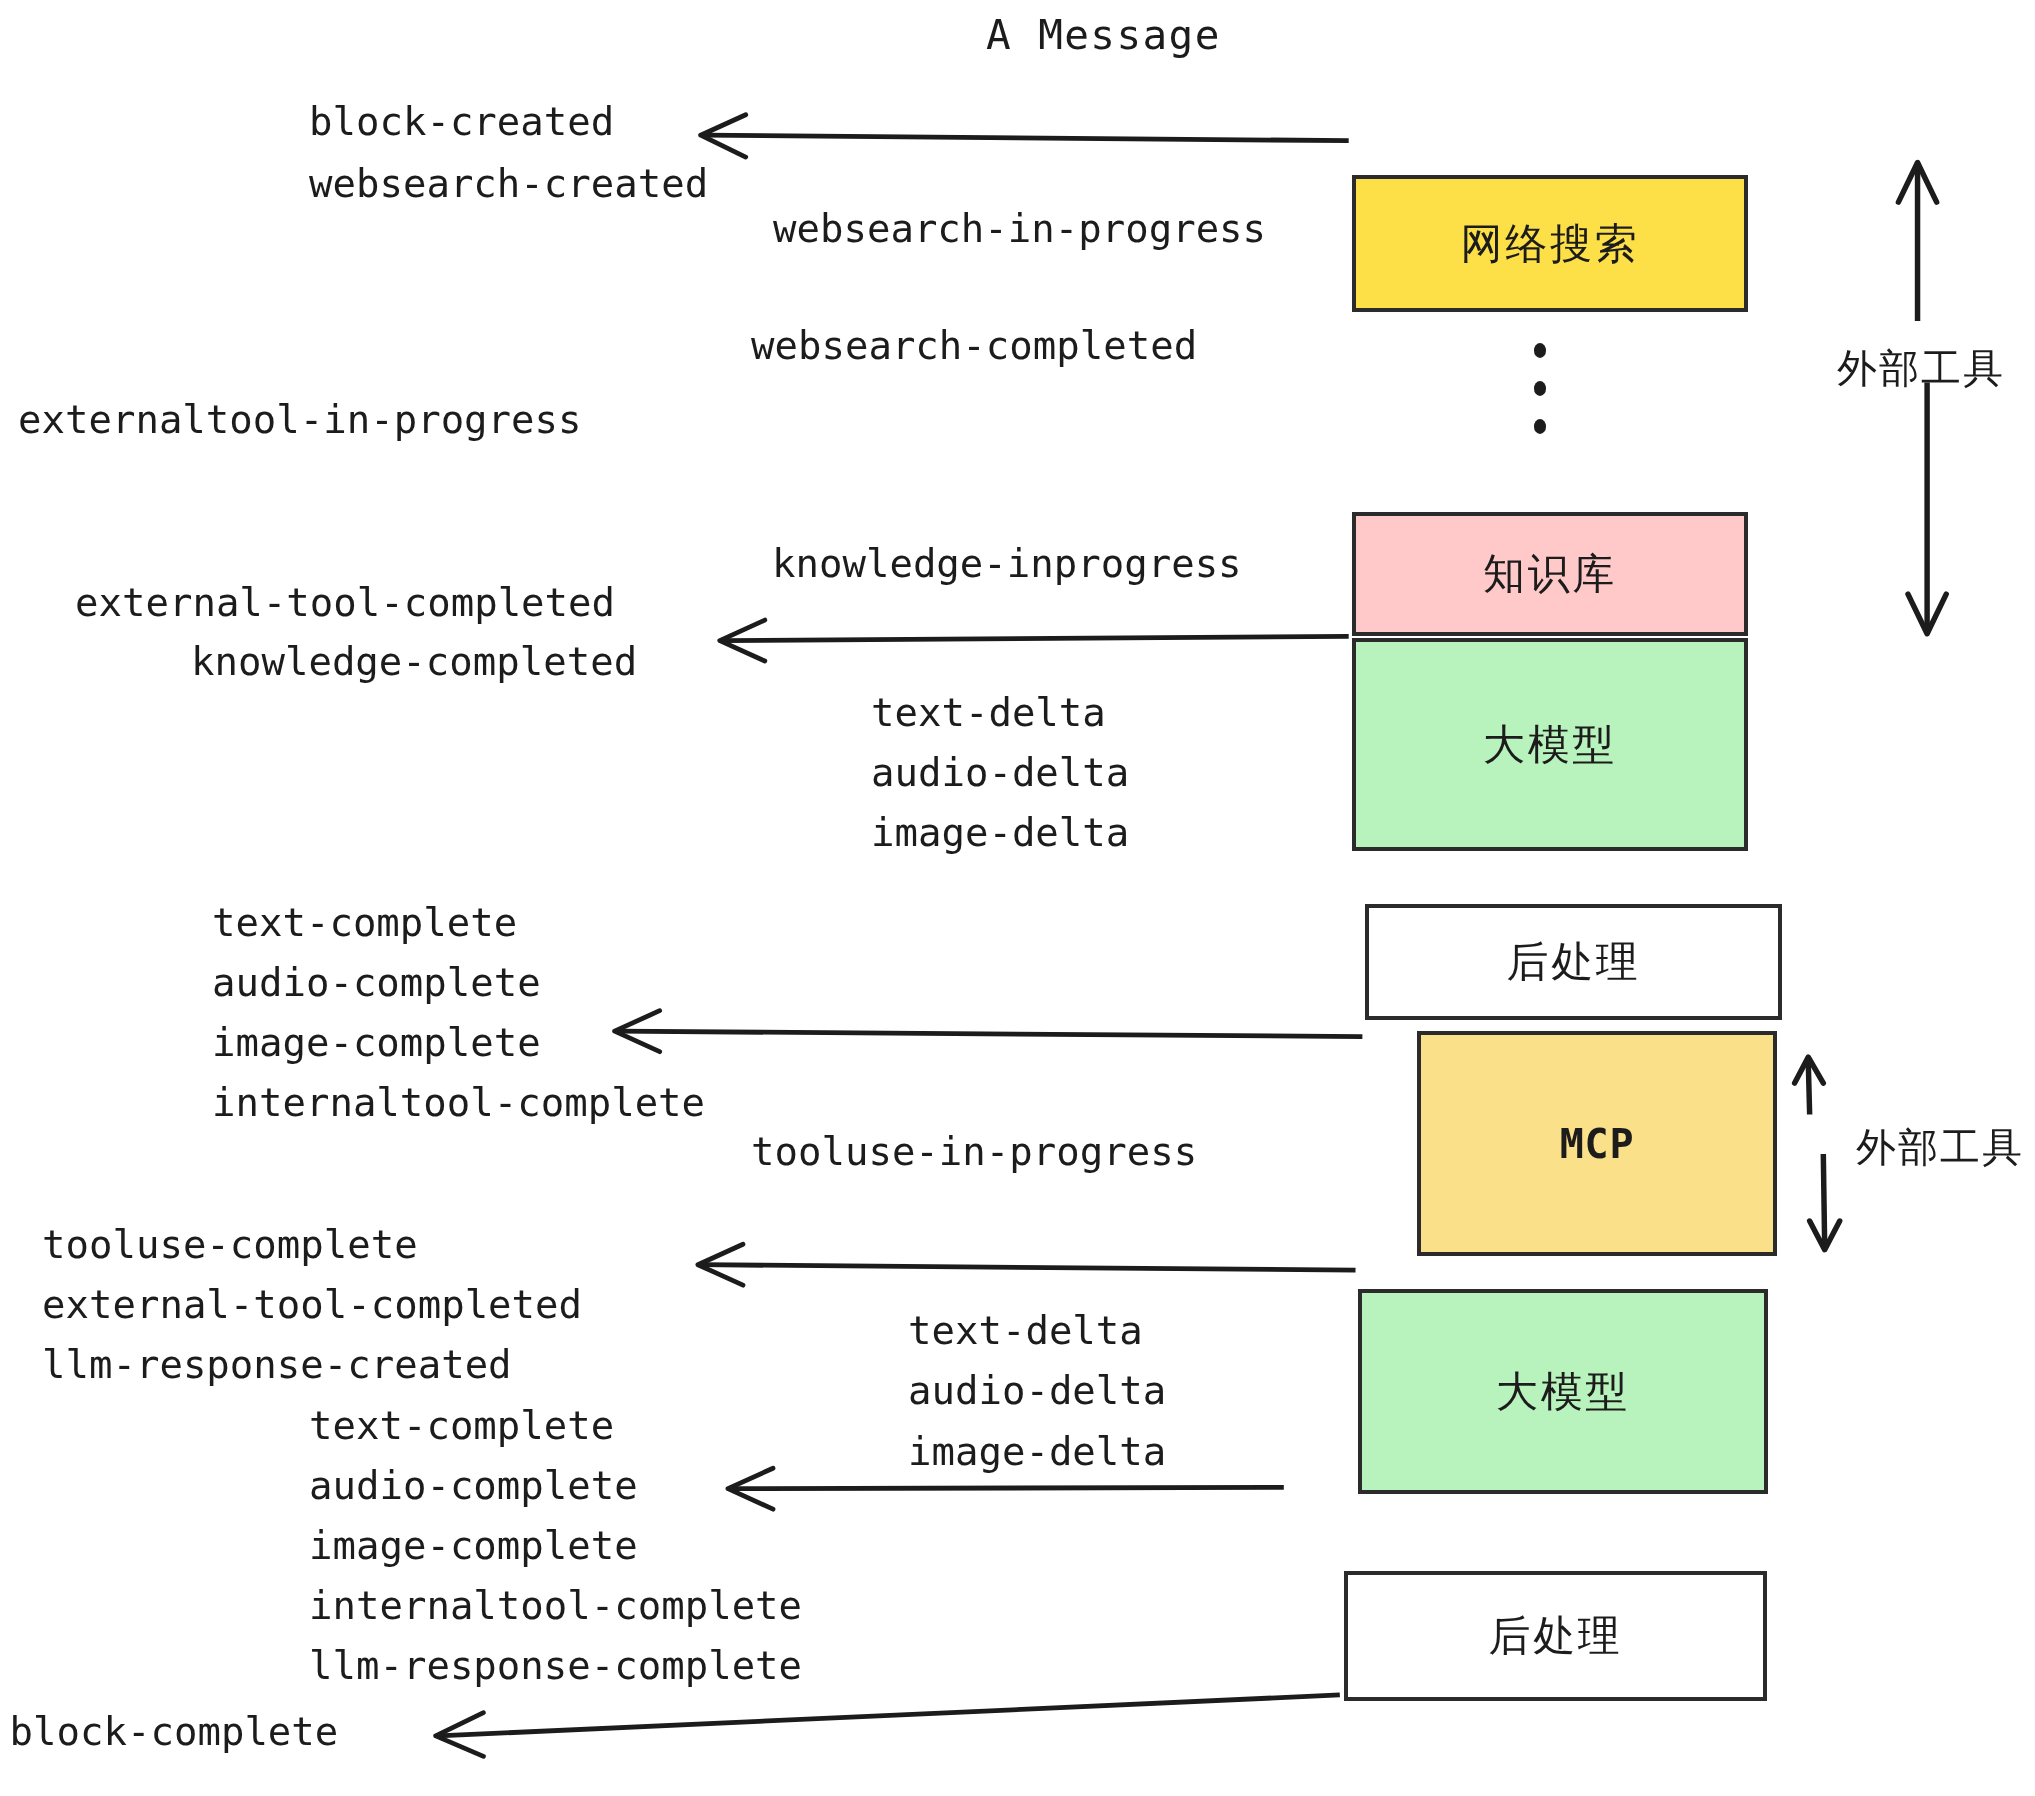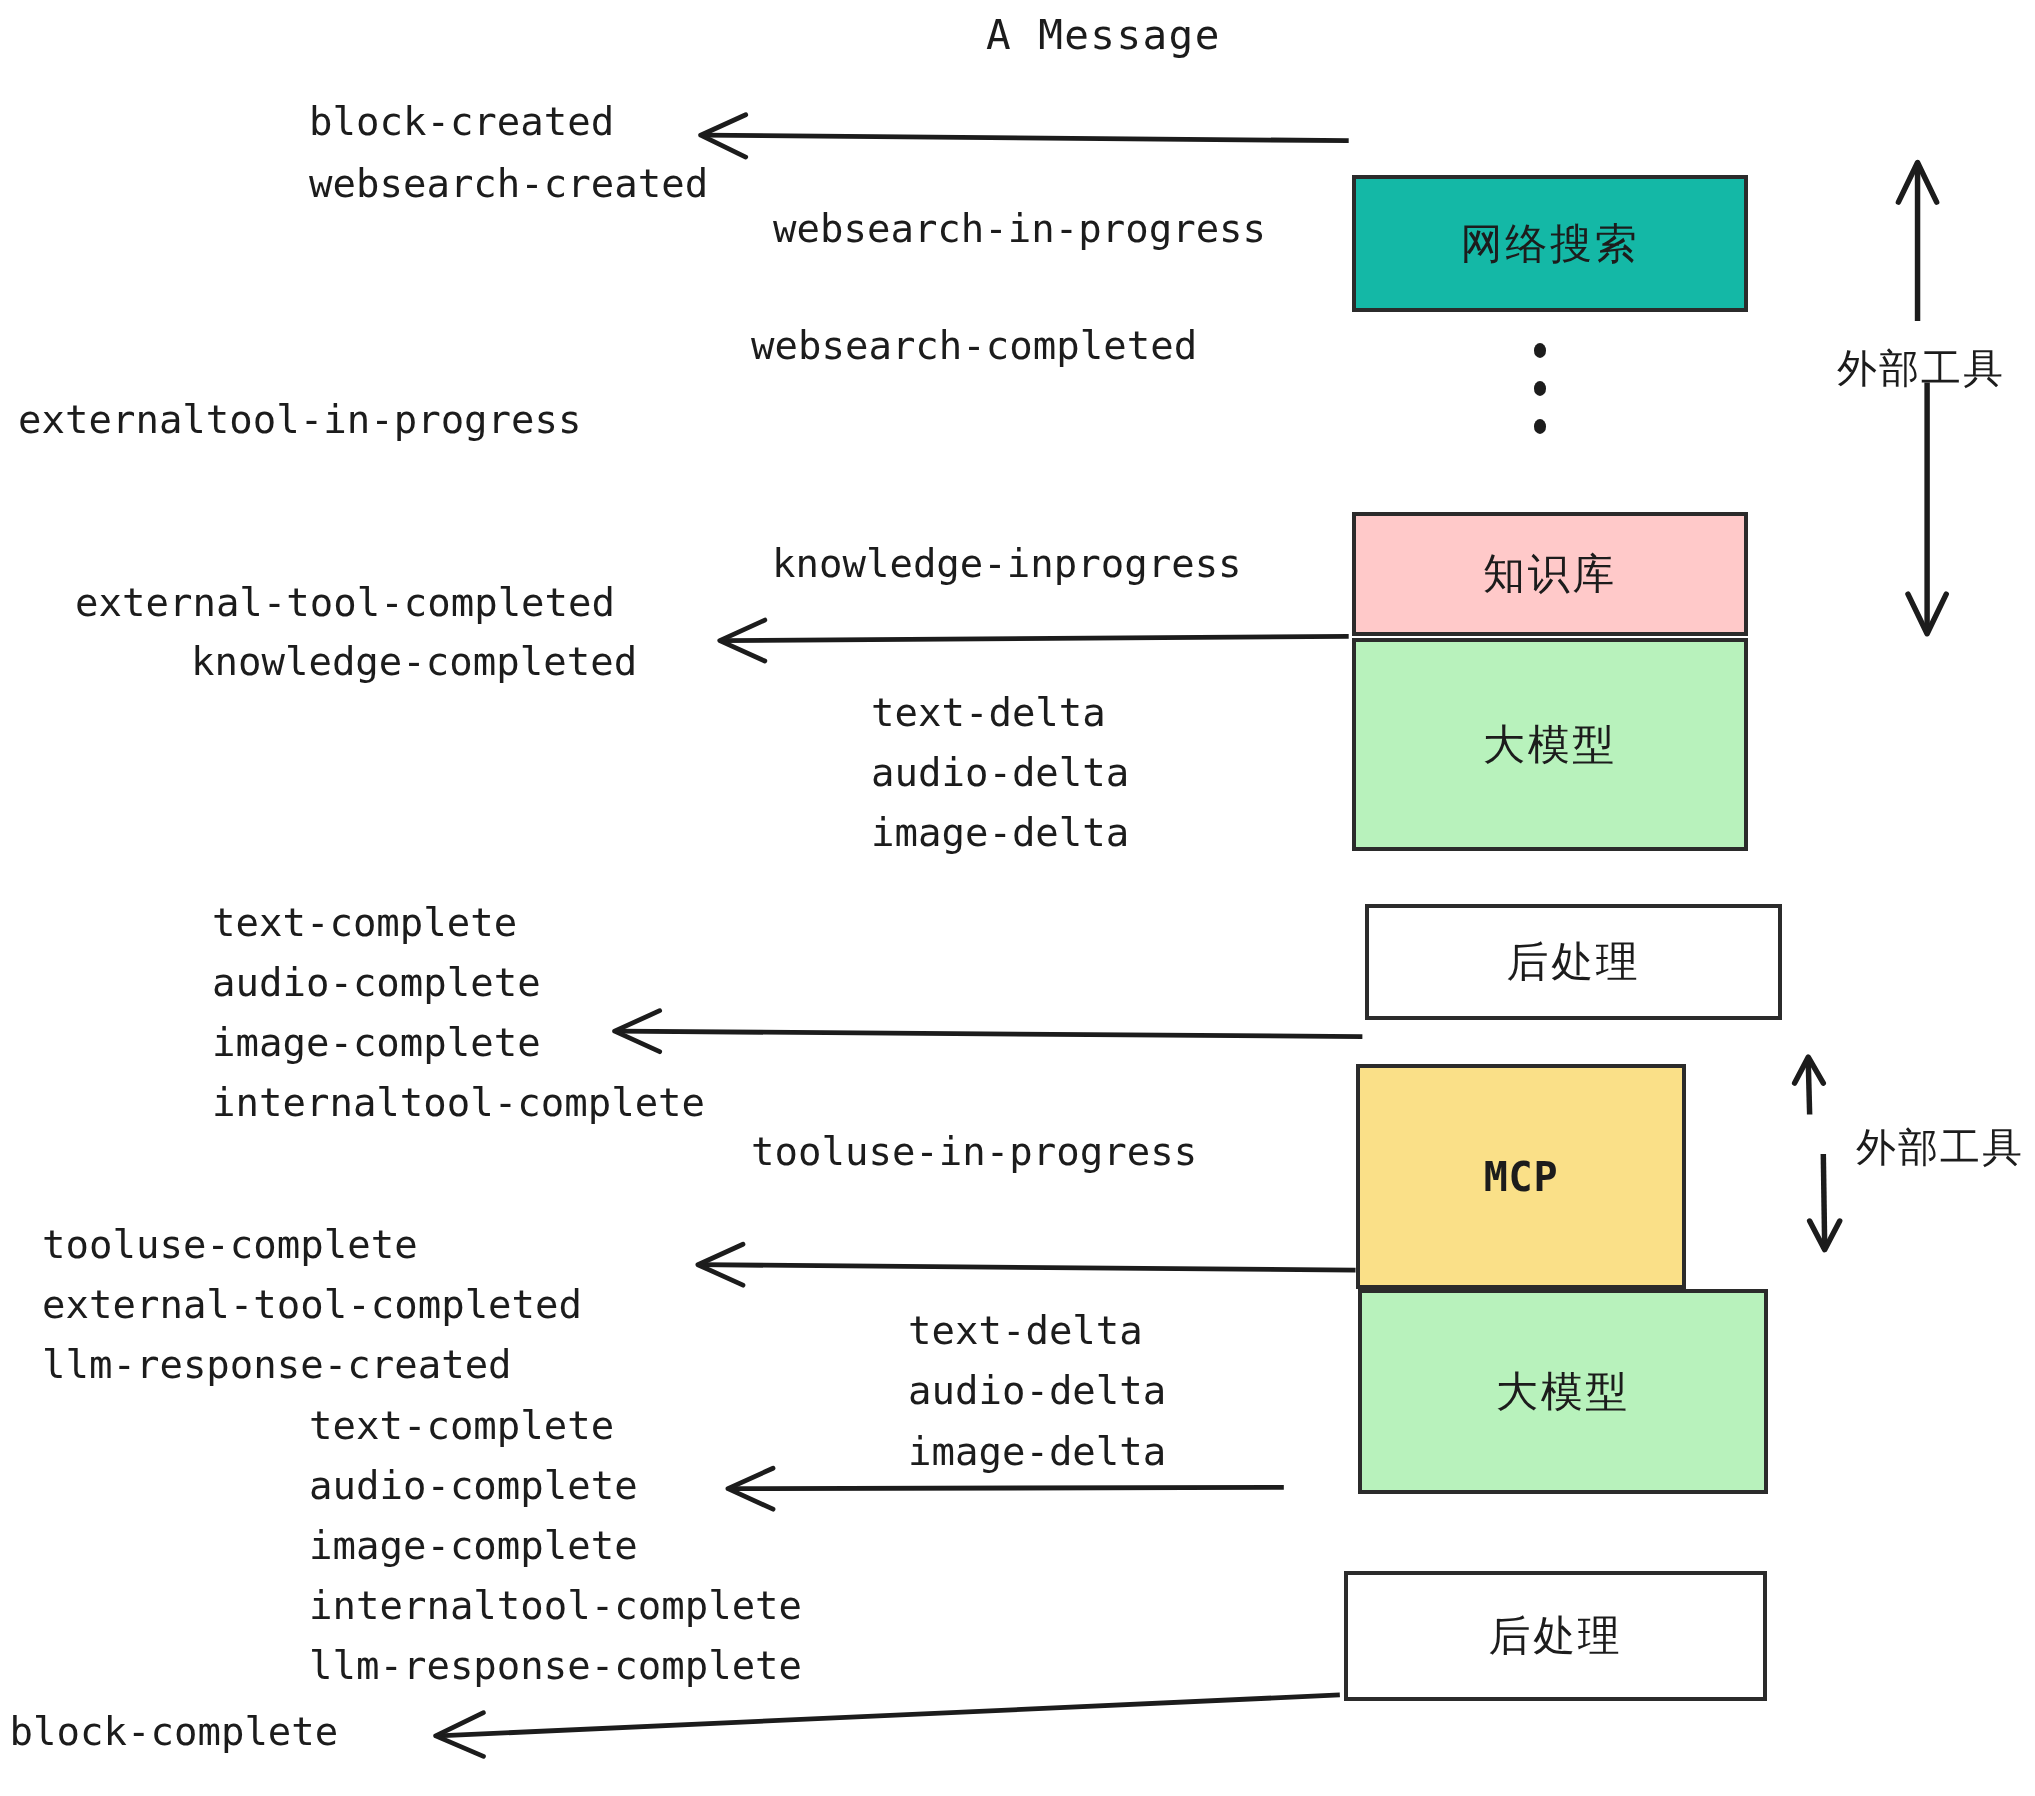--- a/index.html
+++ b/index.html
@@ -95,21 +95,21 @@
     fill: none;
   }
 </style>
 </head>
 <body>
 
 <div id="canvas">
 
   <div class="title" style="left:986px; top:11px;">A Message</div>
 
-  <div class="box" style="left:1352px; top:175px; width:396px; height:137px; background:#14b8a6;">
+  <div class="box" style="left:1352px; top:175px; width:396px; height:137px; background:#fde047;">
     <span class="box-label">网络搜索</span>
   </div>
 
   <div class="vdots" style="left:1534px; top:343px;">
     <i></i>
       <i></i>
       <i></i>
   </div>
 
   <div class="box" style="left:1352px; top:512px; width:396px; height:124px; background:#FFC9C9;">
@@ -117,21 +117,21 @@
   </div>
 
   <div class="box" style="left:1352px; top:638px; width:396px; height:213px; background:#B8F2BC;">
     <span class="box-label">大模型</span>
   </div>
 
   <div class="box" style="left:1365px; top:904px; width:417px; height:116px; background:#FFFFFF;">
     <span class="box-label">后处理</span>
   </div>
 
-  <div class="box mcp" style="left:1356px; top:1031px; width:330px; height:225px; background:#FAE088;margin-top:33px;">
+  <div class="box mcp" style="left:1417px; top:1031px; width:360px; height:225px; background:#FAE088;">
     <span class="box-label">MCP</span>
   </div>
 
   <div class="box" style="left:1358px; top:1289px; width:410px; height:205px; background:#B8F2BC;">
     <span class="box-label">大模型</span>
   </div>
 
   <div class="box" style="left:1344px; top:1571px; width:423px; height:130px; background:#FFFFFF;">
     <span class="box-label">后处理</span>
   </div>

